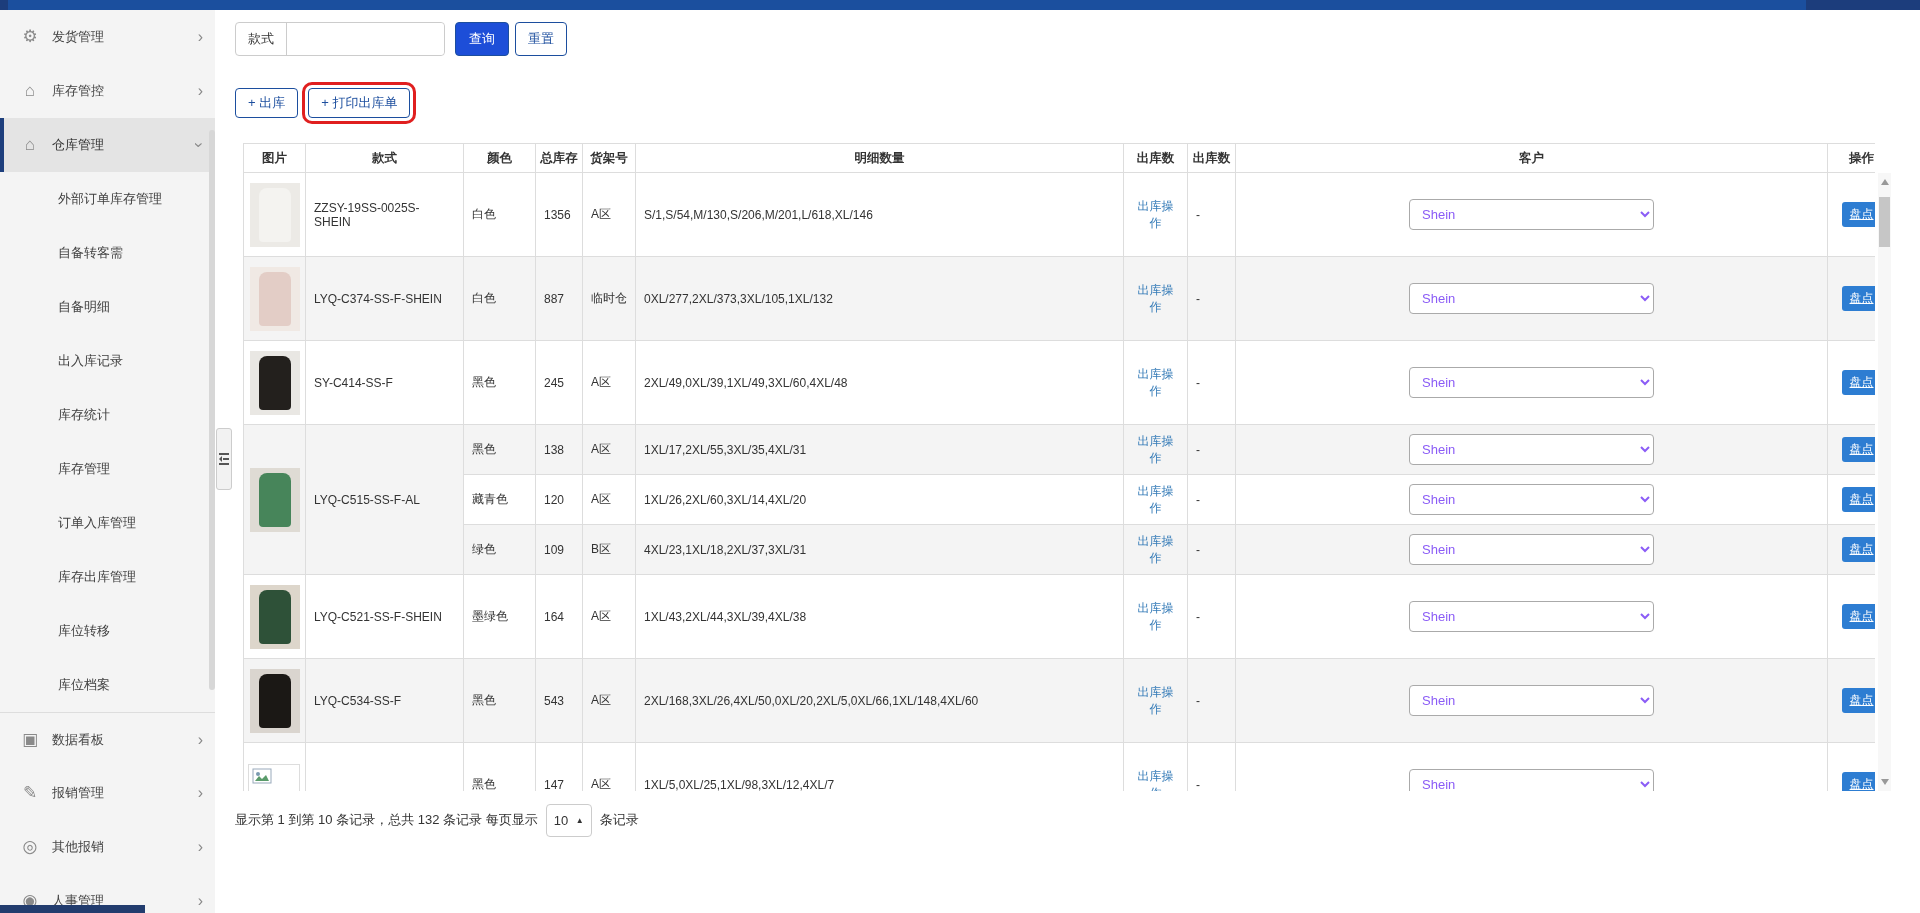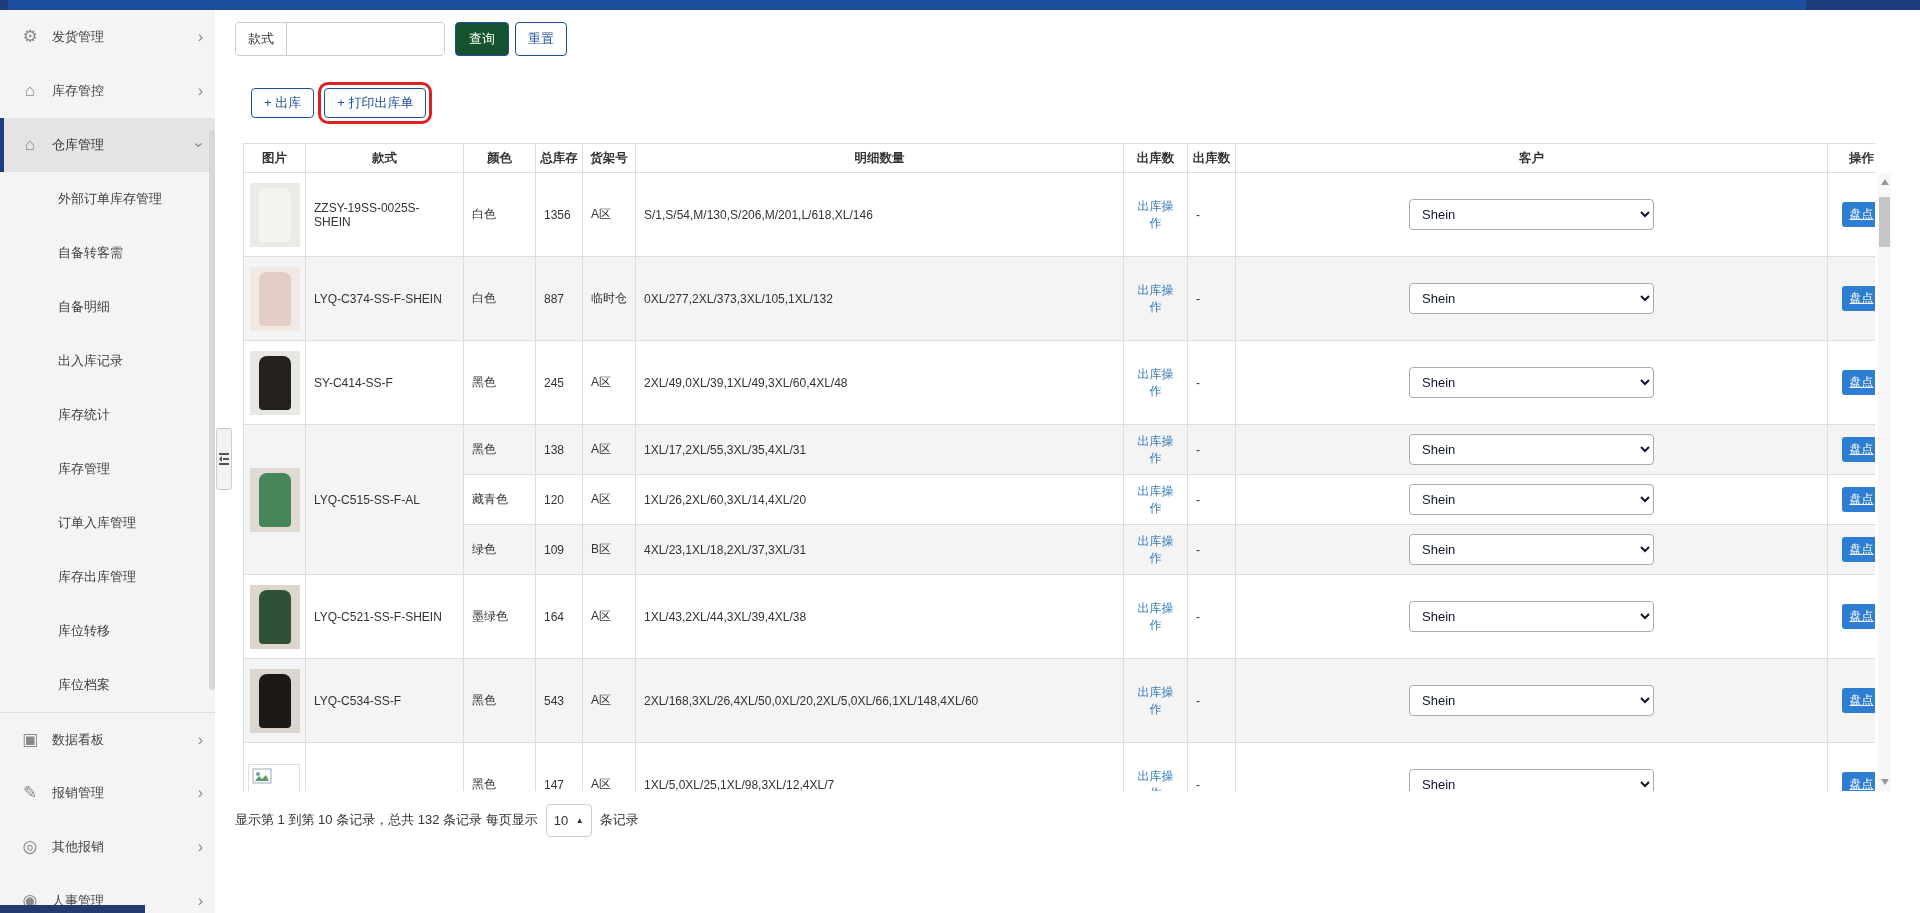--- a/index.html
+++ b/index.html
@@ -33,44 +33,44 @@
   .content { position:absolute; left:215px; top:10px; width:1705px; height:903px; background:#fff; }
 
   
   .filter-row { position:absolute; left:20px; top:12px; display:flex; align-items:center; }
   .input-group { display:flex; align-items:stretch; width:210px; height:34px;
                  border:1px solid #ccc; border-radius:4px; background:#fff; margin-right:7px; }
   .ig-label { display:flex; align-items:center; padding:0 12px; font-size:13px; color:#333;
               border-right:1px solid #ccc; }
   .input-group input { flex:1; border:none; outline:none; border-radius:0 4px 4px 0;
                        padding:0 8px; font-size:13px; min-width:0; }
-  .btn-primary { height:34px; padding:7px 13px; margin-left:3px; background:#14532d; color:#fff;
+  .btn-primary { height:34px; padding:7px 13px; margin-left:3px; background:#1d4ed8; color:#fff;
                  border:1px solid #1c4e9e; border-radius:4px; font-size:13px; cursor:pointer; }
   .btn-outline { height:34px; padding:0 12px; margin-left:6px; background:#fff; color:#1c4e9e;
                  border:1px solid #1c4e9e; border-radius:4px; font-size:13px; cursor:pointer; }
 
   
-  .action-row { position:absolute; left:36px; top:78px; display:flex; align-items:center; }
+  .action-row { position:absolute; left:20px; top:78px; display:flex; align-items:center; }
   .action-row .btn-outline { margin-left:0; margin-right:10px; height:30px; }
   .btn-annotated { outline:3px solid #e01f1f; outline-offset:3px; }
 
   
   .table-wrap { position:absolute; left:8px; top:133px; width:1652px; height:648px; overflow:hidden; }
   table { border-collapse:collapse; table-layout:fixed; width:1652px; font-size:12px; color:#333;margin-left:20px; }
   th,td { border:1px solid #ddd; vertical-align:middle; }
   th { height:29px; font-weight:bold; text-align:center; background:#fff; font-size:12.5px; }
   td { padding:4px 8px; }
   tr.single td { height:84px; }
   tr.sub td { height:50px; }
   tr.even td { background:#f4f4f4; }
   td.c-img { text-align:center; padding:4px; }
   td.c-center { text-align:center; }
   a.op-link { color:#337ab7; text-decoration:none; cursor:pointer; }
   .cust-select { display:block; width:245px; height:31px; margin:0 auto; padding:0 8px;
-                 font-size:13px; color:#0f172a; border:1px solid #aaa; border-radius:4px; background:#fff; }
+                 font-size:13px; color:#8b5cf6; border:1px solid #aaa; border-radius:4px; background:#fff; }
   .btn-check { background:#2d7dd2; color:#fff; border:none; border-radius:3px;
                font-size:12px; padding:4px 8px; cursor:pointer;text-decoration:underline; }
 
   
   .photo { position:relative; width:50px; height:64px; margin:0 auto; overflow:hidden; }
   .photo .garment { position:absolute; left:9px; right:9px; top:5px; bottom:5px;
                     border-radius:8px 8px 4px 4px; }
   .photo.dots .garment { background-image:radial-gradient(circle,#55524e 1.2px,transparent 1.7px);
                          background-size:9px 12px; }
   .broken-box { width:52px; height:42px; border:1px solid #ddd; background:#fff;

